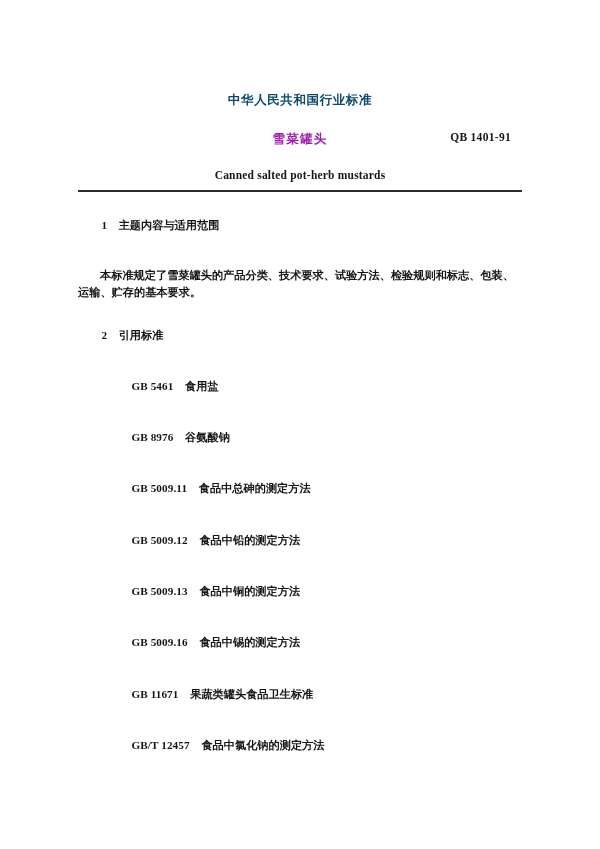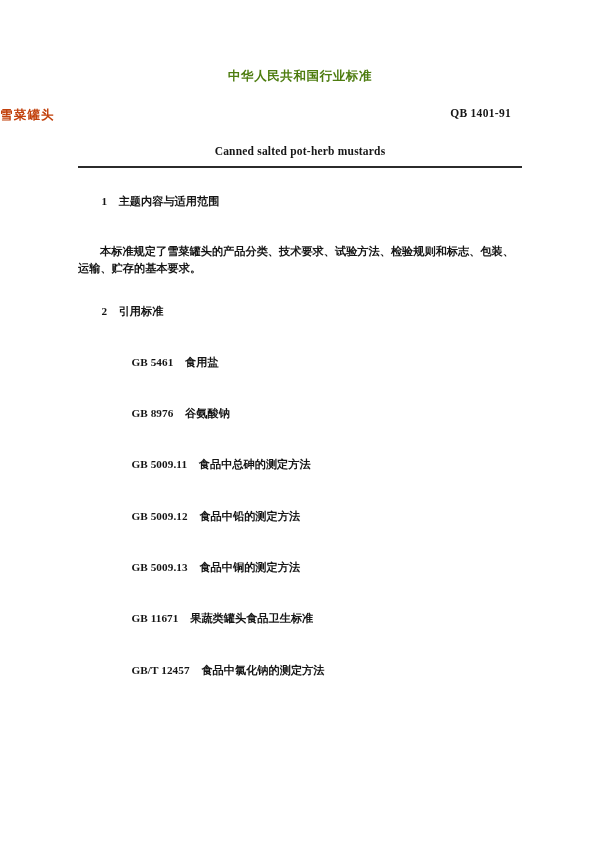--- a/index.html
+++ b/index.html
@@ -22,34 +22,34 @@
     box-sizing: border-box;
     padding: 0;
   }
 
   
   .hdr-national {
     text-align: center;
     font-size: 12.5px;
     font-weight: bold;
     letter-spacing: 0.6px;
-    padding-top: 68px;
-    color: #4d7c0f;
+    padding-top: 92px;
+    color: #0c4a6e;
   }
   .hdr-title-row {
     position: relative;
     margin-top: 22px;
     height: 18px;
   }
   .hdr-cn-title {
-    text-align: left;
+    text-align: center;
     font-size: 12.5px;
     font-weight: bold;
     letter-spacing: 1.2px;
-    color: #c2410c;
+    color: #a21caf;
   }
   .hdr-std-no {
     position: absolute;
     right: 89px;
     top: 0px;
     font-size: 11.5px;
     font-weight: bold;
     font-family: "Liberation Serif", "DejaVu Serif", serif;
     letter-spacing: 0.3px;
     color: #161616;
@@ -144,20 +144,23 @@
     <div class="ref-line">
       <span class="ref-code">GB 5009.11</span><span>&nbsp;&nbsp;&nbsp;</span><span>食品中总砷的测定方法</span>
     </div>
     <div class="ref-line">
       <span class="ref-code">GB 5009.12</span><span>&nbsp;&nbsp;&nbsp;</span><span>食品中铅的测定方法</span>
     </div>
     <div class="ref-line">
       <span class="ref-code">GB 5009.13</span><span>&nbsp;&nbsp;&nbsp;</span><span>食品中铜的测定方法</span>
     </div>
     <div class="ref-line">
+      <span class="ref-code">GB 5009.16</span><span>&nbsp;&nbsp;&nbsp;</span><span>食品中锡的测定方法</span>
+    </div>
+    <div class="ref-line">
       <span class="ref-code">GB 11671</span><span>&nbsp;&nbsp;&nbsp;</span><span>果蔬类罐头食品卫生标准</span>
     </div>
     <div class="ref-line">
       <span class="ref-code">GB/T 12457</span><span>&nbsp;&nbsp;&nbsp;</span><span>食品中氯化钠的测定方法</span>
     </div>
     <div class="ref-line">
       
     </div>
 
   </div>

